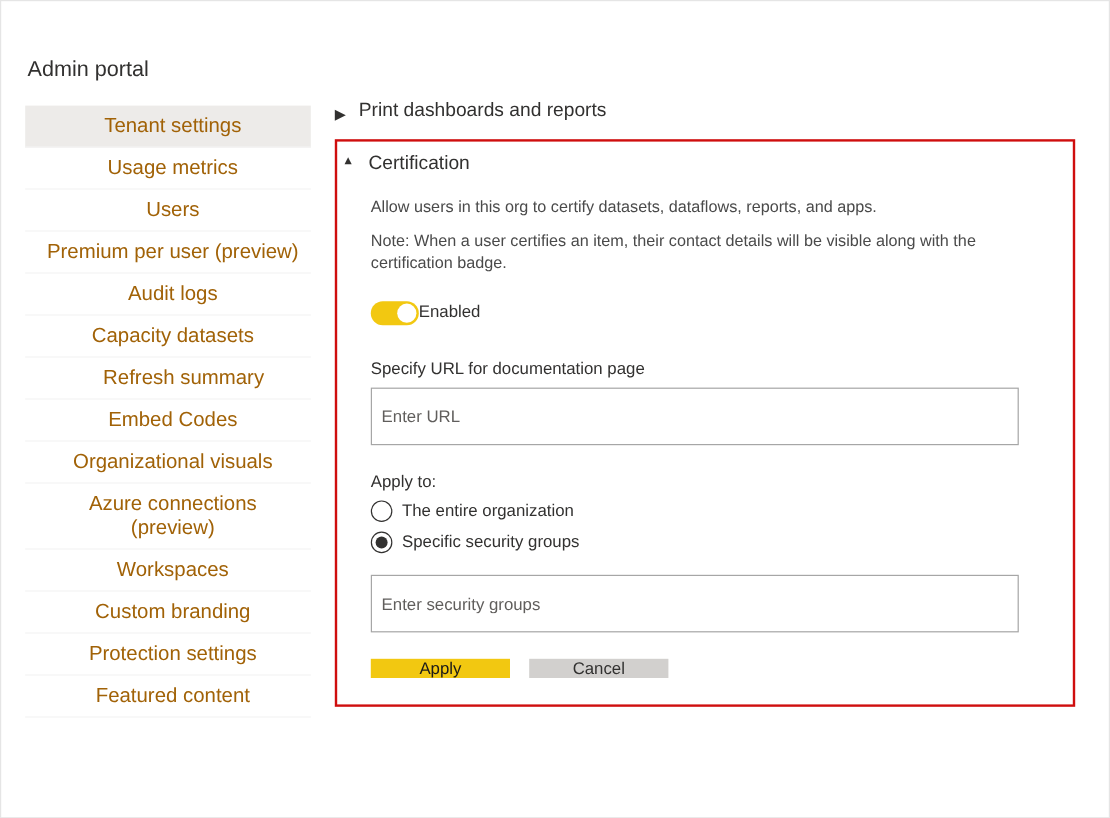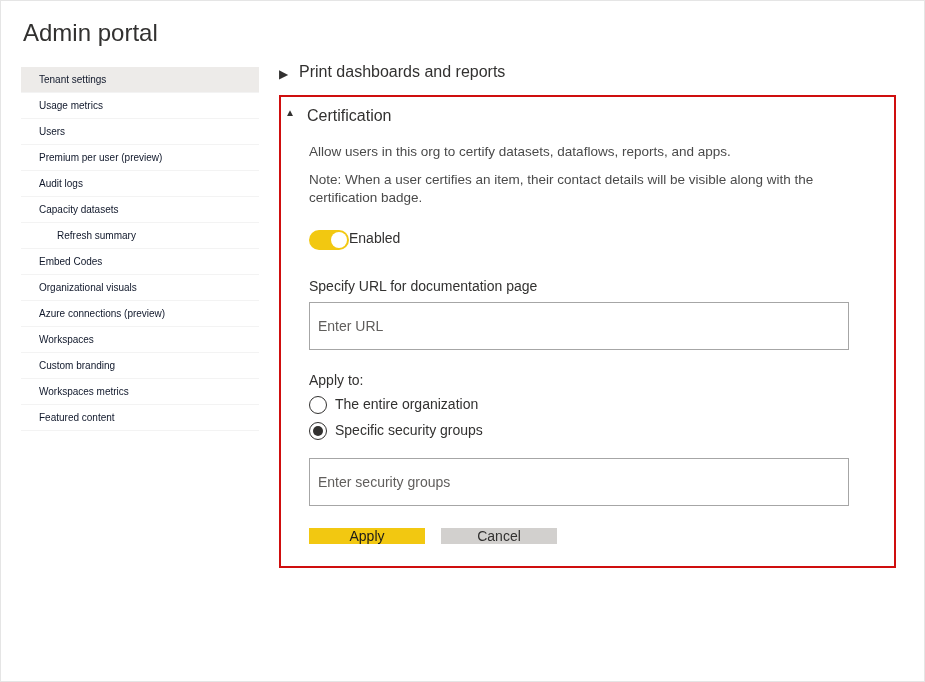--- a/index.html
+++ b/index.html
@@ -13,37 +13,39 @@
     overflow: hidden;
   }
   .page {
     border: 1px solid #e5e5e5;
     width: 925px;
     height: 682px;
     padding: 18px 0 0 0;
     position: relative;
   }
   .page-title {
-    font-size: 24px;
+    font-size: 18px;
     font-weight: 400;
     color: #323130;
     padding: 0 0 14px 22px;
+    margin-top: 28px;
   }
   .body-wrap { display: flex; }
   .sidebar {
     width: 258px;
     padding: 6px 0 0 20px;
     flex-shrink: 0;
   }
   .sidebar-item {
-    font-size: 10px;
-    color: #0f172a;
+    font-size: 17px;
+    color: #a16207;
     padding: 7px 10px 7px 18px;
     cursor: pointer;
     border-bottom: 1px solid #f3f3f3;
+    text-align: center;
   }
   .sidebar-item.selected {
     background: #edebe9;
   }
   .sidebar-sub { padding-left: 36px; }
   .main {
     flex: 1;
     padding: 2px 28px 0 20px;
   }
   .section-row {
@@ -204,21 +206,21 @@
       <div class="sidebar-item">Users</div>
       <div class="sidebar-item">Premium per user (preview)</div>
       <div class="sidebar-item">Audit logs</div>
       <div class="sidebar-item">Capacity datasets</div>
       <div class="sidebar-item sidebar-sub">Refresh summary</div>
       <div class="sidebar-item">Embed Codes</div>
       <div class="sidebar-item">Organizational visuals</div>
       <div class="sidebar-item">Azure connections (preview)</div>
       <div class="sidebar-item">Workspaces</div>
       <div class="sidebar-item">Custom branding</div>
-      <div class="sidebar-item">Workspaces metrics</div>
+      <div class="sidebar-item">Protection settings</div>
       <div class="sidebar-item">Featured content</div>
     </nav>
 
     <main class="main">
 
       <div class="section-row">
         <span class="caret">▶</span>
         <div>
           <div class="section-title">Print dashboards and reports</div>
         </div>

